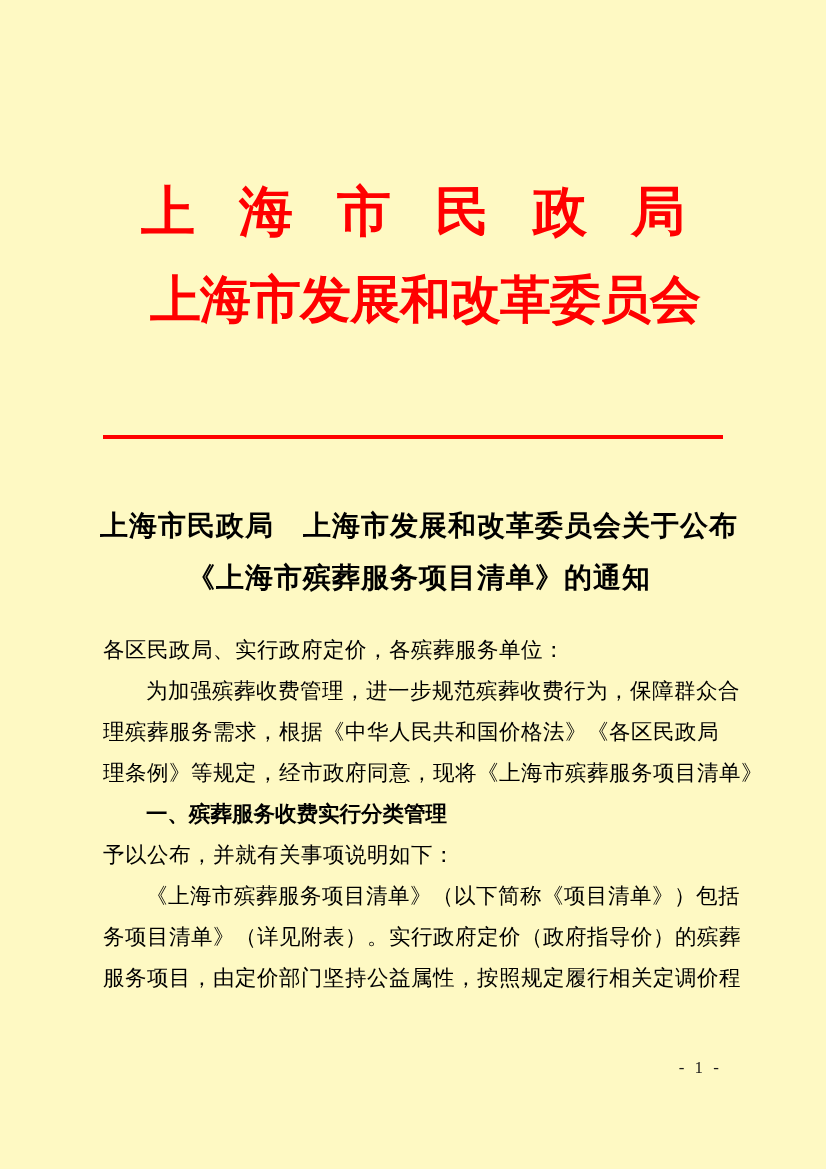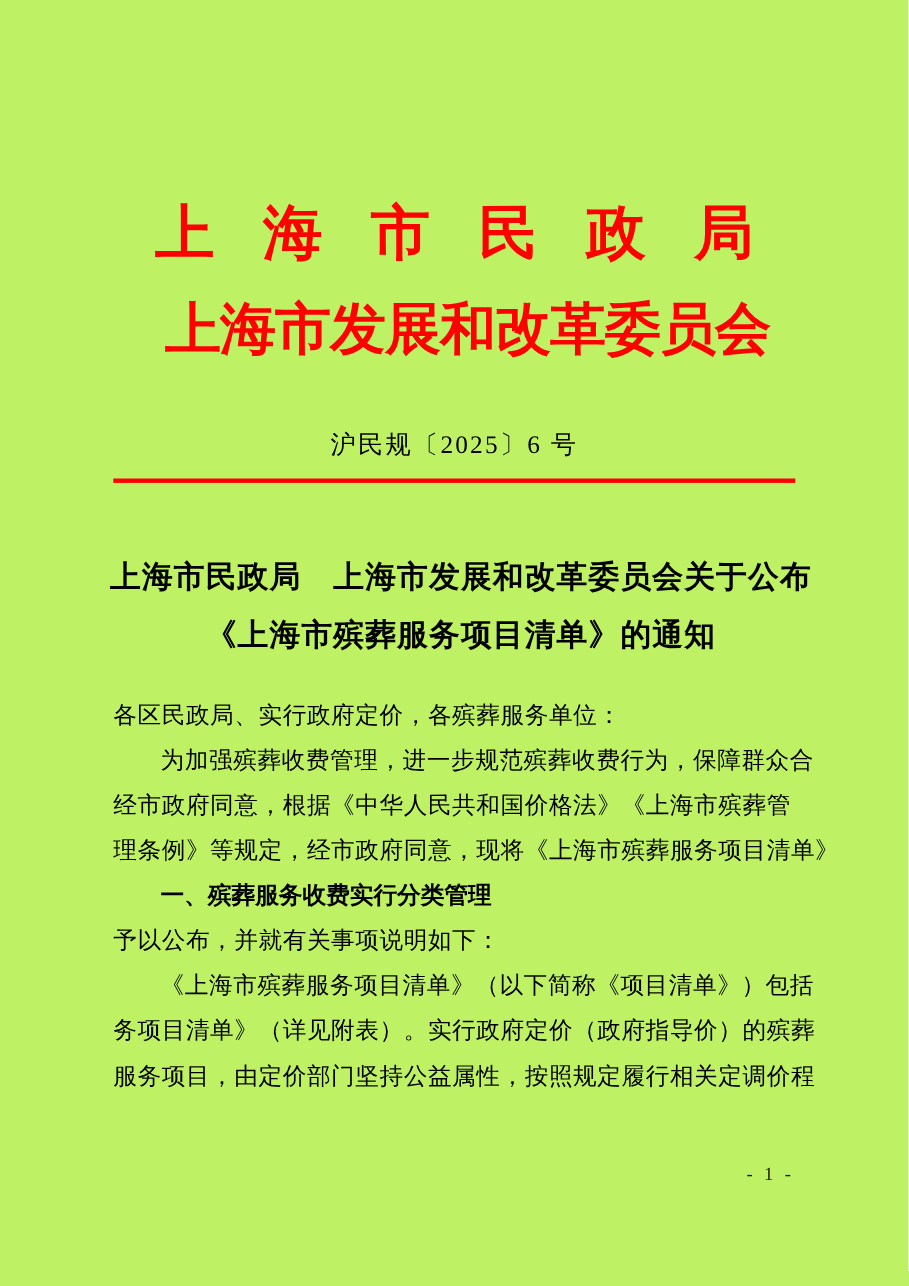--- a/index.html
+++ b/index.html
@@ -4,21 +4,21 @@
 <style>
   html, body {
     margin: 0;
     padding: 0;
     background: #ffffff;
   }
   .page {
     position: relative;
     width: 826px;
     height: 1169px;
-    background: #bef264;
+    background: #fef9c3;
     overflow: hidden;
     font-family: "Liberation Serif", "DejaVu Serif", serif;
     color: #000000;
   }
   
   .org-line-1 {
     position: absolute;
     top: 180px;
     left: 0;
     width: 100%;
@@ -116,33 +116,32 @@
 </style>
 </head>
 <body>
 
 <div class="page">
 
   <div class="org-line-1">上海市民政局</div>
 
   <div class="org-line-2">上海市发展和改革委员会</div>
 
-  <div class="doc-number">沪民规〔2025〕6 号</div>
 
   <div class="red-rule"></div>
 
   <h1 class="notice-title">
     <span class="tline">上海市民政局　上海市发展和改革委员会关于公布</span>
     <span class="tline">《上海市殡葬服务项目清单》的通知</span>
   </h1>
 
   <div class="doc-body">
     <div class="body-line">各区民政局、实行政府定价，各殡葬服务单位：</div>
     <div class="body-line indent">为加强殡葬收费管理，进一步规范殡葬收费行为，保障群众合</div>
-    <div class="body-line">经市政府同意，根据《中华人民共和国价格法》《上海市殡葬管</div>
+    <div class="body-line">理殡葬服务需求，根据《中华人民共和国价格法》《各区民政局</div>
     <div class="body-line">理条例》等规定，经市政府同意，现将《上海市殡葬服务项目清单》</div>
     <div class="body-line indent heading">一、殡葬服务收费实行分类管理</div>
     <div class="body-line">予以公布，并就有关事项说明如下：</div>
     <div class="body-line indent">《上海市殡葬服务项目清单》（以下简称《项目清单》）包括</div>
     <div class="body-line">务项目清单》（详见附表）。实行政府定价（政府指导价）的殡葬</div>
     <div class="body-line">服务项目，由定价部门坚持公益属性，按照规定履行相关定调价程</div>
   </div>
 
   <div class="page-number">- 1 -</div>
 

